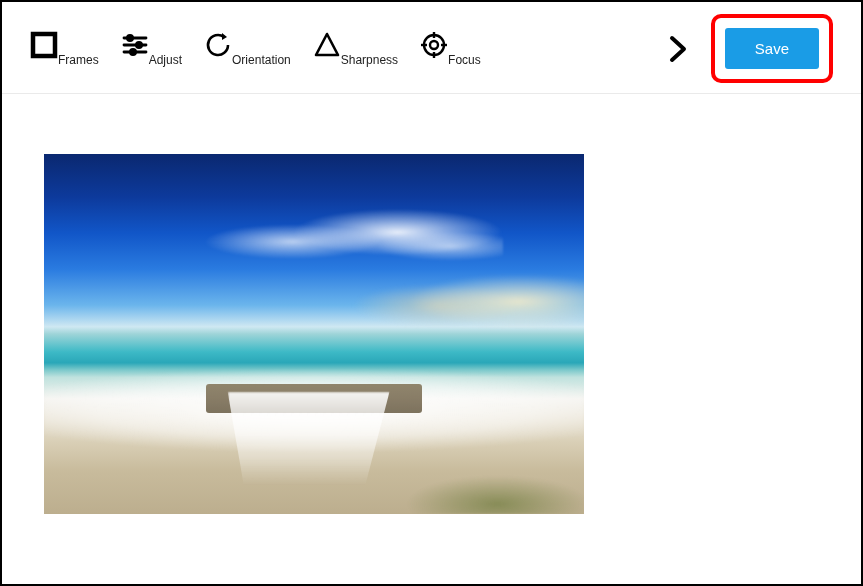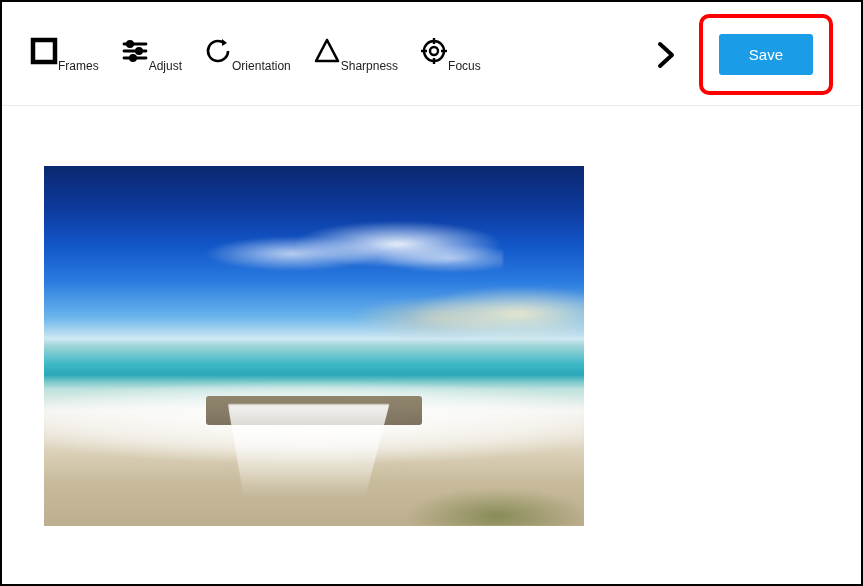--- a/index.html
+++ b/index.html
@@ -5,21 +5,21 @@
     * { box-sizing: border-box; margin: 0; padding: 0; }
     body { font-family: -apple-system, BlinkMacSystemFont, "Segoe UI", Arial, sans-serif; background: #fff; width: 863px; height: 586px; overflow: hidden; }
     .editor-frame { width: 863px; height: 586px; border: 2px solid #000; background: #fff; display: flex; flex-direction: column; }
     .toolbar { display: flex; align-items: center; padding: 12px 28px 10px 28px; border-bottom: 1px solid #eaeaea; background: #fff; }
     .tool-group { display: flex; gap: 22px; align-items: flex-start; }
     .tool { display: flex; flex-direction: row; align-items: flex-end; cursor: pointer; min-width: 52px; }
     .tool-icon { width: 28px; height: 28px; display: flex; align-items: center; justify-content: center; margin-bottom: 8px; color: #000; }
     .tool-label { font-size: 12px; color: #222; text-align: center; }
     .toolbar-right { margin-left: auto; display: flex; align-items: center; gap: 20px; }
     .next-btn { cursor: pointer; padding: 4px 2px; display: flex; align-items: center; justify-content: center; color: #000; }
-    .save-wrap { border: 4px solid #ff0000; border-radius: 10px; padding: 16px; }
+    .save-wrap { border: 4px solid #ff0000; border-radius: 10px; padding: 10px; }
     .save-button { background: #1a9ce6; color: #fff; border: none; padding: 12px 30px; font-size: 15px; border-radius: 3px; cursor: pointer; font-weight: 400; }
     .canvas-area { flex: 1; background: #fff; padding: 60px 0 0 42px; position: relative; overflow: hidden; }
     .image-placeholder { width: 540px; height: 360px; position: relative; overflow: hidden; }
     
     .sky { position: absolute; inset: 0; background:
       linear-gradient(to bottom,
         #0a2870 0%,
         #0d3a9c 12%,
         #1156c8 22%,
         #2a7be0 32%,

